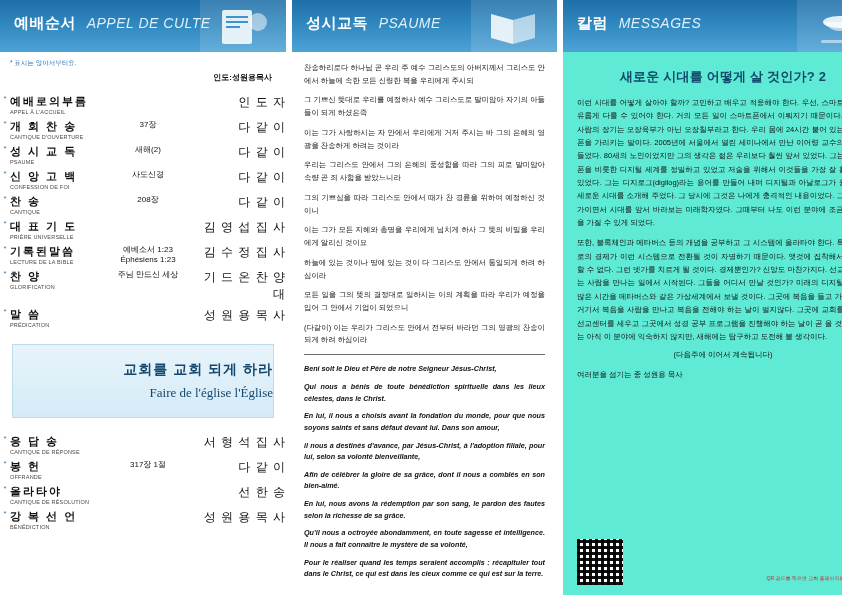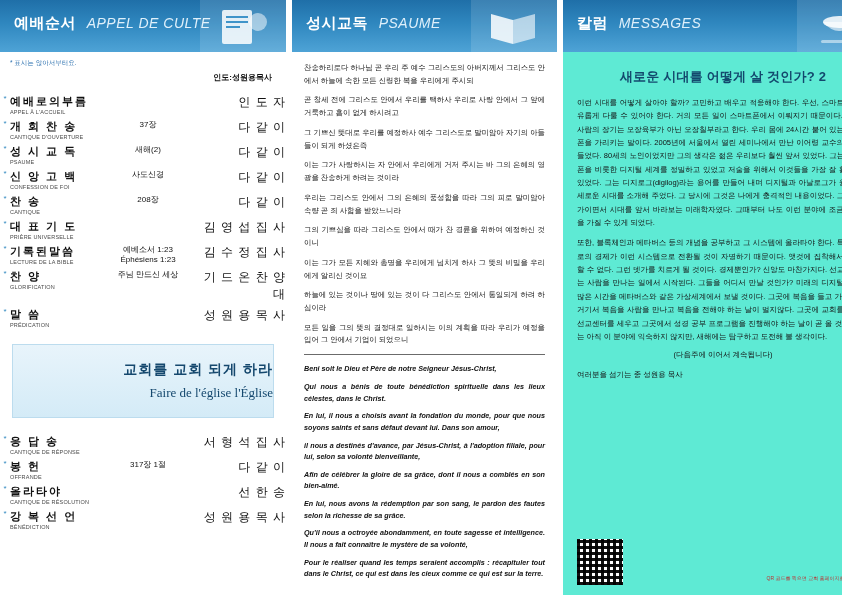--- a/index.html
+++ b/index.html
@@ -270,28 +270,28 @@
       <div class="art">
         <svg width="86" height="52" viewBox="0 0 86 52">
           <path d="M20 14 L42 20 L42 44 L20 38 Z" fill="#ffffff" opacity="0.85"></path>
           <path d="M64 14 L42 20 L42 44 L64 38 Z" fill="#ffffff" opacity="0.6"></path>
         </svg>
       </div>
     </div>
 
     <div class="kortext" id="psaume-ko">
         <p>찬송하리로다 하나님 곧 우리 주 예수 그리스도의 아버지께서 그리스도 안에서 하늘에 속한 모든 신령한 복을 우리에게 주시되</p>
-        <p>곧 창세 전에 그리스도 안에서 우리를 택하사 우리로 사랑 안에서 그 앞에 거룩하고 흠이 없게 하시려고</p>
         <p>그 기쁘신 뜻대로 우리를 예정하사 예수 그리스도로 말미암아 자기의 아들들이 되게 하셨은즉</p>
         <p>이는 그가 사랑하시는 자 안에서 우리에게 거저 주시는 바 그의 은혜의 영광을 찬송하게 하려는 것이라</p>
         <p>우리는 그리스도 안에서 그의 은혜의 풍성함을 따라 그의 피로 말미암아 속량 곧 죄 사함을 받았느니라</p>
         <p>그의 기쁘심을 따라 그리스도 안에서 때가 찬 경륜을 위하여 예정하신 것이니</p>
         <p>이는 그가 모든 지혜와 총명을 우리에게 넘치게 하사 그 뜻의 비밀을 우리에게 알리신 것이요</p>
         <p>하늘에 있는 것이나 땅에 있는 것이 다 그리스도 안에서 통일되게 하려 하심이라</p>
         <p>모든 일을 그의 뜻의 결정대로 일하시는 이의 계획을 따라 우리가 예정을 입어 그 안에서 기업이 되었으니</p>
+        <p>(다같이) 이는 우리가 그리스도 안에서 전부터 바라던 그의 영광의 찬송이 되게 하려 하심이라</p>
       </div>
     <div class="rule"></div>
     <div class="frtext" id="psaume-fr">
         <p>Beni soit le Dieu et Père de notre Seigneur Jésus-Christ,</p>
         <p>Qui nous a bénis de toute bénédiction spirituelle dans les lieux célestes, dans le Christ.</p>
         <p>En lui, il nous a choisis avant la fondation du monde, pour que nous soyons saints et sans défaut devant lui. Dans son amour,</p>
         <p>il nous a destinés d'avance, par Jésus-Christ, à l'adoption filiale, pour lui, selon sa volonté bienveillante,</p>
         <p>Afin de célébrer la gloire de sa grâce, dont il nous a comblés en son bien-aimé.</p>
         <p>En lui, nous avons la rédemption par son sang, le pardon des fautes selon la richesse de sa grâce.</p>
         <p>Qu'il nous a octroyée abondamment, en toute sagesse et intelligence. Il nous a fait connaître le mystère de sa volonté,</p>

